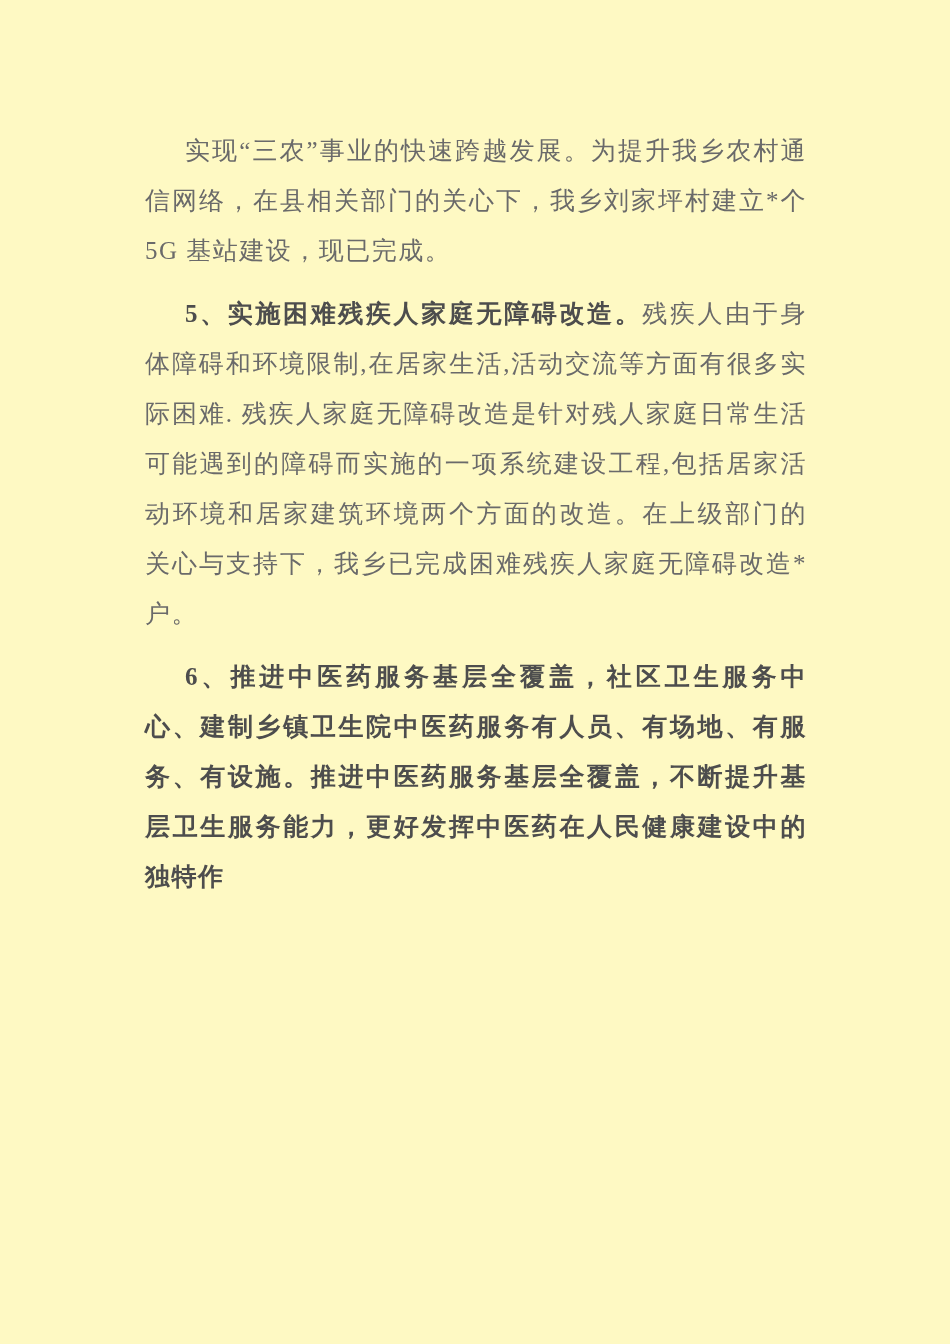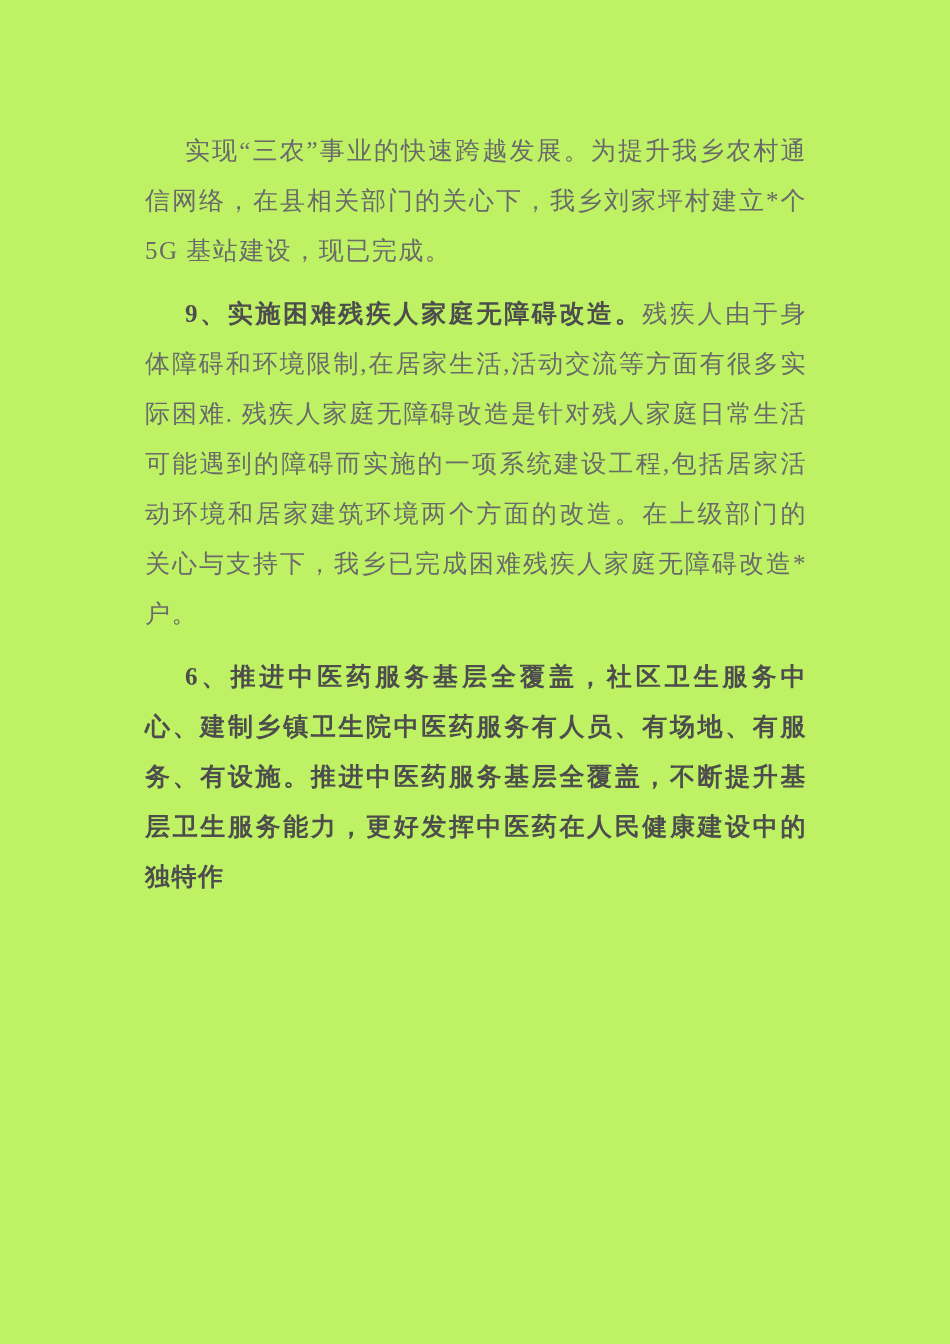--- a/index.html
+++ b/index.html
@@ -8,21 +8,21 @@
     background: #ffffff;
     font-family: "Liberation Serif", "DejaVu Serif", serif;
   }
   body {
     height: 1344px;
     overflow: hidden;
   }
   .page {
     width: 950px;
     height: 1344px;
-    background: #bef264;
+    background: #fef9c3;
     padding: 126px 143px 0 145px;
   }
   .doc-body p {
     font-size: 25px;
     line-height: 50px;
     letter-spacing: 1.5px;
     color: #6a6a6a;
     text-align: justify;
     text-justify: inter-character;
     text-indent: 40px;
@@ -36,16 +36,16 @@
     font-weight: normal;
     color: #6a6a6a;
   }
 </style>
 </head>
 <body>
 
 <div class="page">
   <div class="doc-body" id="doc-body">
       <p><span class="run-regular">实现“三农”事业的快速跨越发展。为提升我乡农村通信网络，在县相关部门的关心下，我乡刘家坪村建立*个 5G 基站建设，现已完成。</span></p>
-      <p><span class="run-bold">9、实施困难残疾人家庭无障碍改造。</span><span class="run-regular">残疾人由于身体障碍和环境限制,在居家生活,活动交流等方面有很多实际困难. 残疾人家庭无障碍改造是针对残人家庭日常生活可能遇到的障碍而实施的一项系统建设工程,包括居家活动环境和居家建筑环境两个方面的改造。在上级部门的关心与支持下，我乡已完成困难残疾人家庭无障碍改造*户。</span></p>
+      <p><span class="run-bold">5、实施困难残疾人家庭无障碍改造。</span><span class="run-regular">残疾人由于身体障碍和环境限制,在居家生活,活动交流等方面有很多实际困难. 残疾人家庭无障碍改造是针对残人家庭日常生活可能遇到的障碍而实施的一项系统建设工程,包括居家活动环境和居家建筑环境两个方面的改造。在上级部门的关心与支持下，我乡已完成困难残疾人家庭无障碍改造*户。</span></p>
       <p><span class="run-bold">6、推进中医药服务基层全覆盖，社区卫生服务中心、建制乡镇卫生院中医药服务有人员、有场地、有服务、有设施。推进中医药服务基层全覆盖，不断提升基层卫生服务能力，更好发挥中医药在人民健康建设中的独特作</span></p>
     </div>
 </div>
 
 </body></html>

